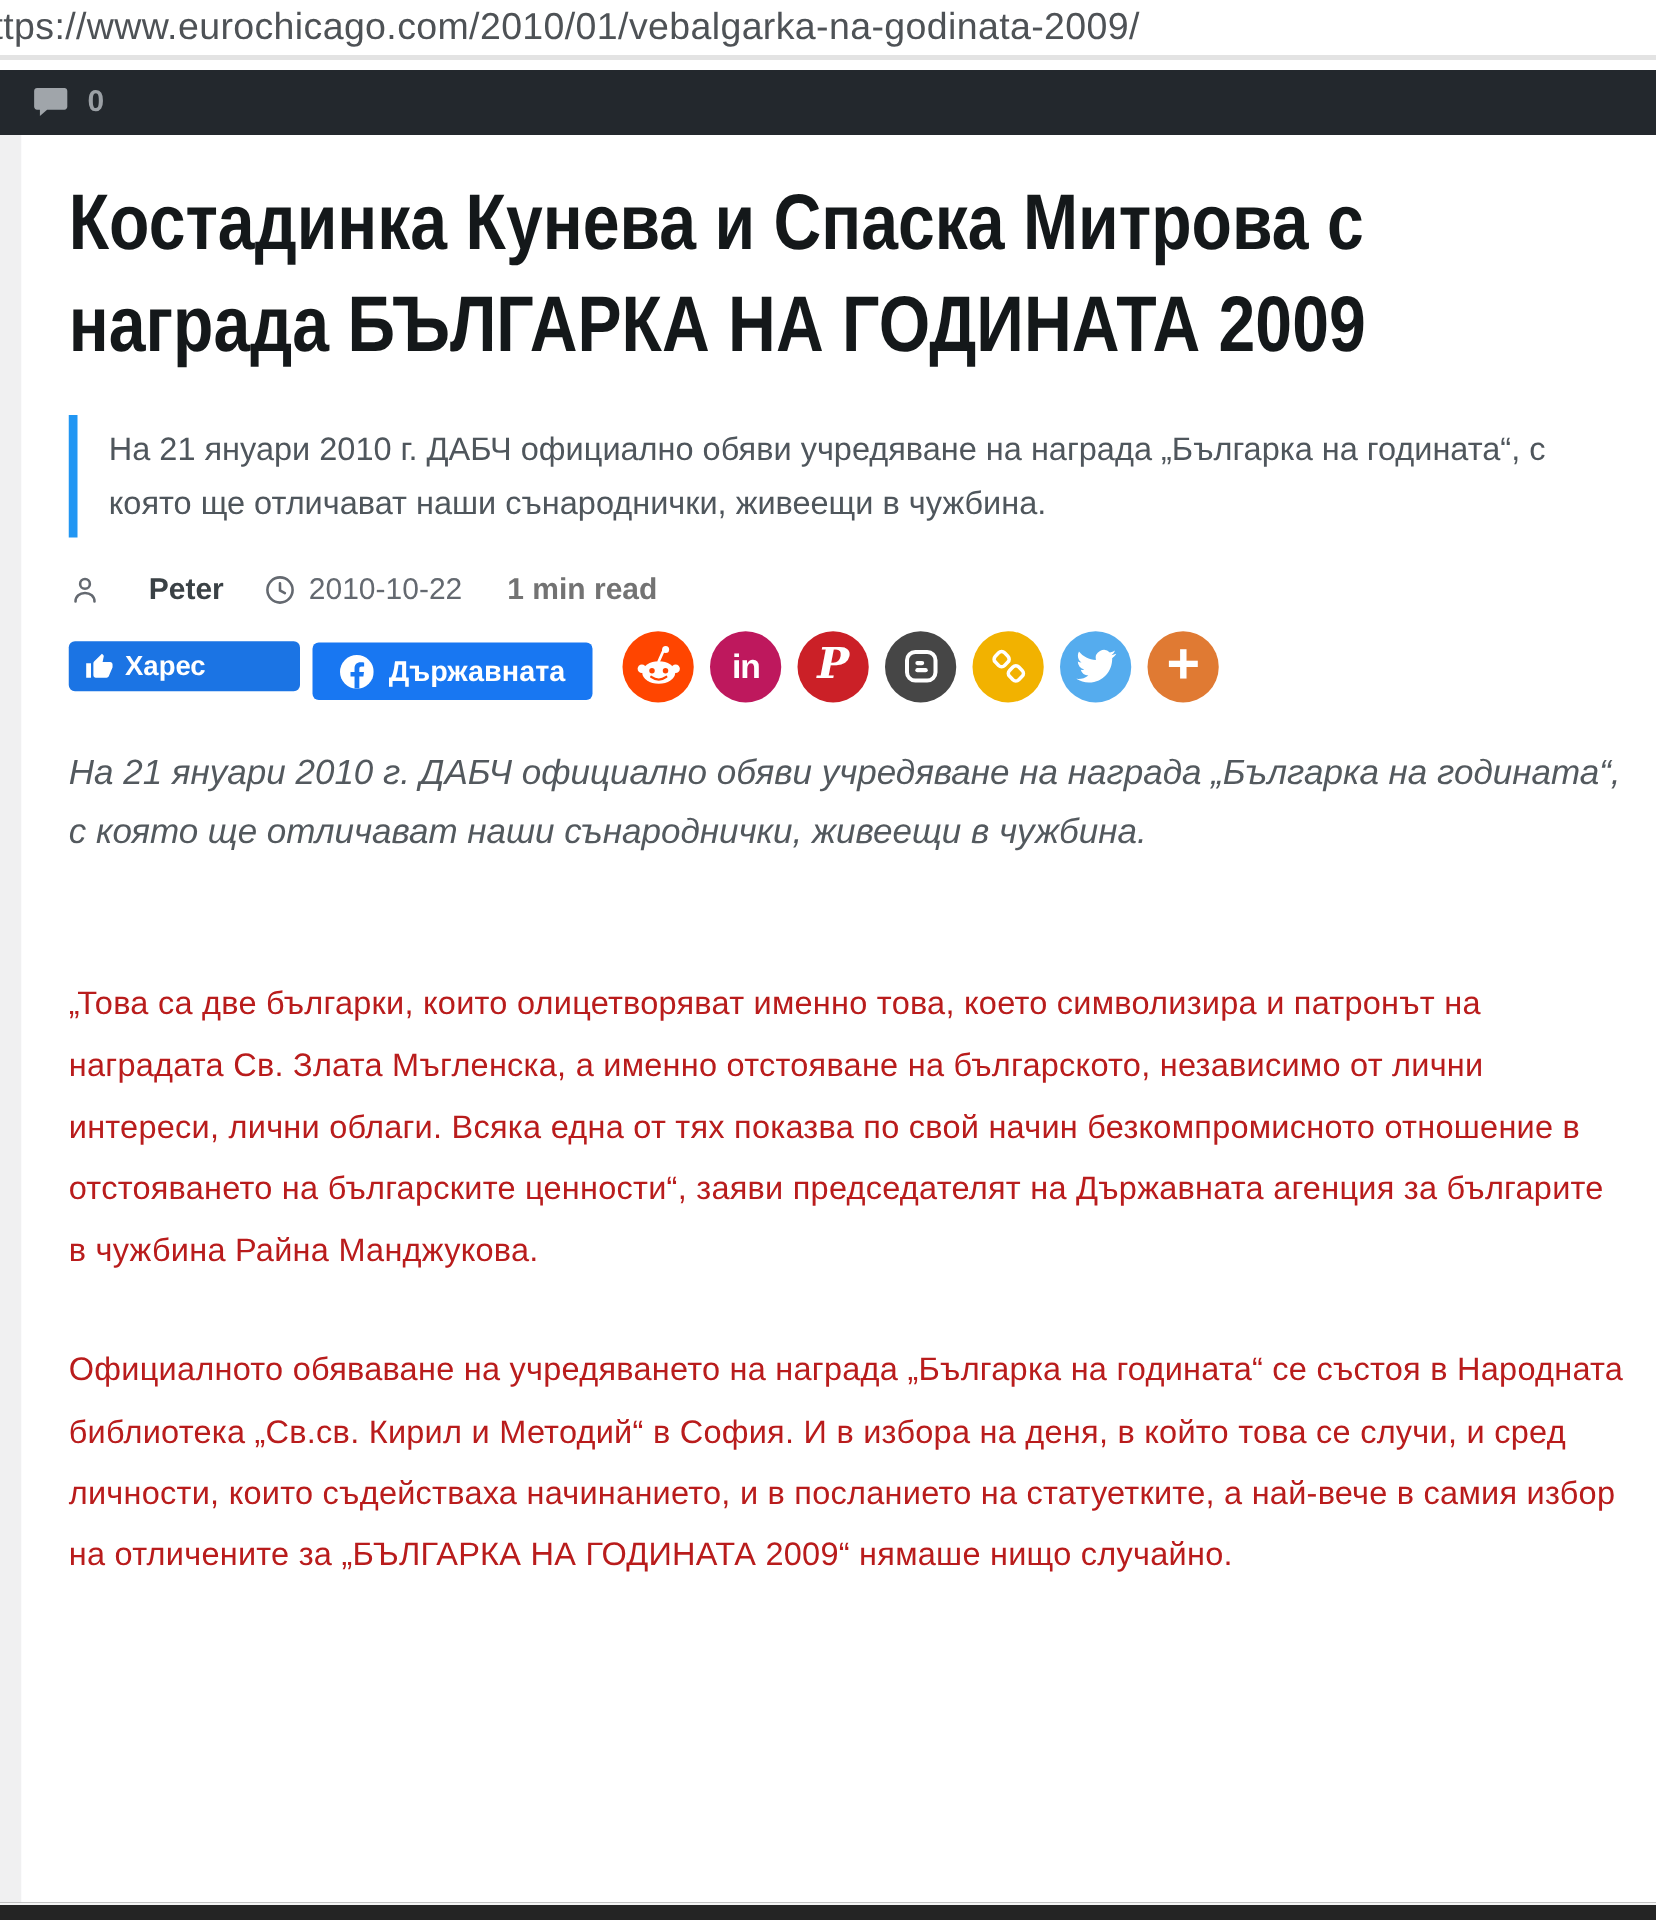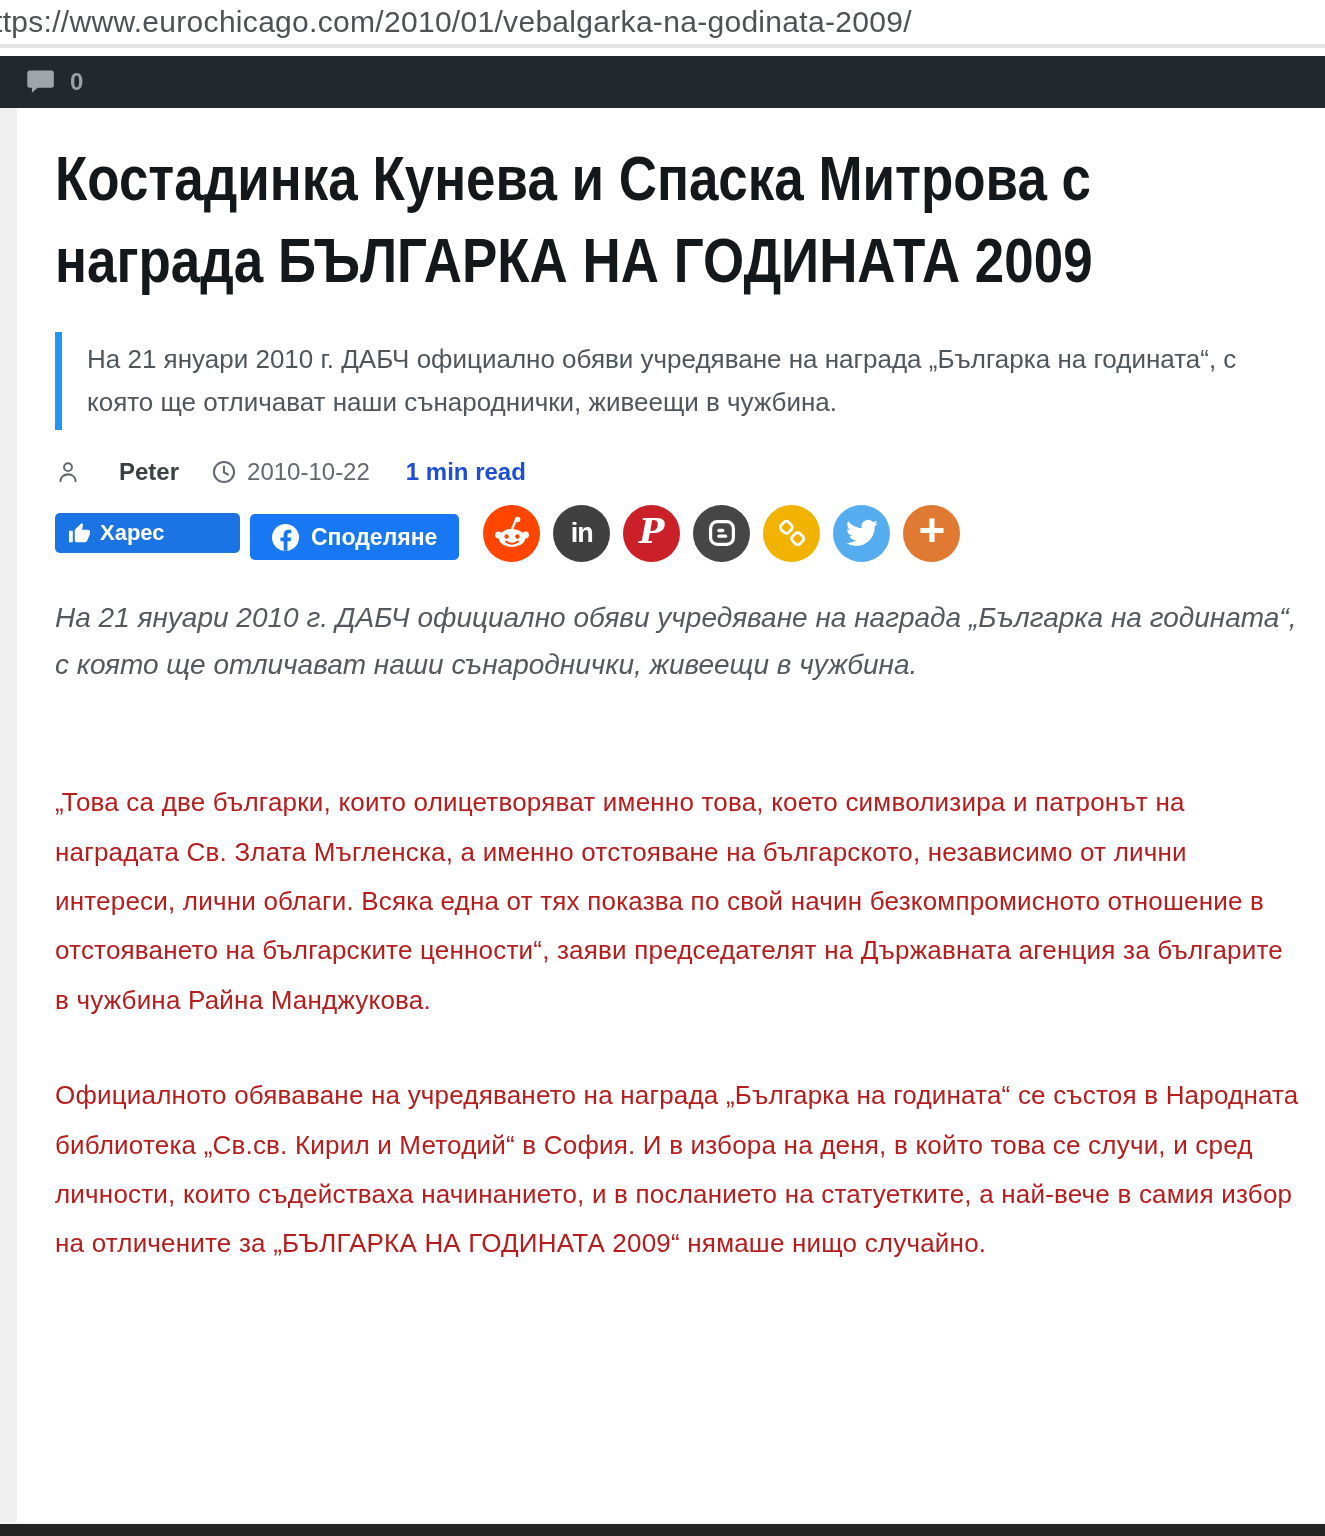--- a/index.html
+++ b/index.html
@@ -37,21 +37,21 @@
   }
   h1.title .t-line{display:block;}
   blockquote.excerpt{
     margin:30px 0 0 0;border-left:7px solid #2196f3;
     padding:6px 0 6px 25px;max-width:1205px;
     font-size:26px;line-height:1.66;color:#4f565c;
   }
   .meta{margin-top:28px;display:flex;align-items:center;gap:10px;font-size:24px;}
   .meta .author{font-weight:bold;color:#3a4145;margin-right:22px;margin-left:28px;}
   .meta .date{color:#646970;margin-right:26px;}
-  .meta .readtime{font-weight:bold;color:#1d4ed8;}
+  .meta .readtime{font-weight:bold;color:#737373;}
   .meta svg{display:block;}
   .spread{margin:92px 0 0 0;font-size:30px;font-weight:bold;color:#3f4448;}
   
   .share-row{margin-top:16px;display:flex;align-items:center;height:62px;}
   .fb-btn{
     border:none;cursor:pointer;color:#fff;font-weight:bold;
     font-family:"Liberation Sans",sans-serif;border-radius:5px;
     display:flex;align-items:center;
   }
   .fb-like{
@@ -63,21 +63,21 @@
     background:#1877f2;height:46px;font-size:23px;gap:12px;
     padding:0 22px;margin-left:10px;margin-top:8px;
   }
   .sicon{
     width:57px;height:57px;border-radius:50%;border:none;cursor:pointer;
     display:flex;align-items:center;justify-content:center;padding:0;
     margin-left:13px;flex:0 0 auto;
   }
   .sicon.first{margin-left:24px;}
   .ic-reddit{background:#ff4500;}
-  .ic-linkedin{background:#404040;}
+  .ic-linkedin{background:#be185d;}
   .ic-pinterest{background:#cb2027;}
   .ic-blogger{background:#464646;}
   .ic-link{background:#f2b200;}
   .ic-twitter{background:#55acee;}
   .ic-more{background:#e07a33;}
   .glyph{color:#fff;font-weight:bold;line-height:1;}
   .glyph-in{font-size:27px;letter-spacing:-1px;}
   .glyph-p{font-family:"DejaVu Serif",serif;font-style:italic;font-size:34px;padding-bottom:4px;}
   .glyph-plus{font-size:46px;padding-bottom:6px;}
   
@@ -144,21 +144,21 @@
           <path d="M1 21h4V9H1v12zm22-11c0-1.1-.9-2-2-2h-6.31l.95-4.57.03-.32c0-.41-.17-.79-.44-1.06L14.17 1 7.59 7.59C7.22 7.95 7 8.45 7 9v10c0 1.1.9 2 2 2h9c.83 0 1.54-.5 1.84-1.22l3.02-7.05c.09-.23.14-.47.14-.72v-2.01z" fill="#ffffff"></path>
         </svg>
       <span>Харес</span>
     </button>
 
     <button class="fb-btn fb-share">
       <svg width="27" height="27" viewBox="0 0 26 26">
           <circle cx="13" cy="13" r="13" fill="#ffffff"></circle>
           <path d="M14.9 25.8V16.6h3.1l.47-3.6H14.9v-2.3c0-1.04.29-1.75 1.78-1.75h1.9V5.73c-.33-.04-1.46-.14-2.77-.14-2.74 0-4.61 1.67-4.61 4.74v2.67H8.1v3.6h3.1v9.2z" fill="#1877f2"></path>
         </svg>
-      <span>Споделяне</span>
+      <span>Държавната</span>
     </button>
 
     <button class="sicon ic-reddit first">
       <svg width="40" height="40" viewBox="0 0 40 40">
         <circle cx="6.5" cy="22" r="3.4" fill="#fff"></circle>
           <circle cx="33.5" cy="22" r="3.4" fill="#fff"></circle>
         <path d="M20 16 L24 7" stroke="#fff" stroke-width="2.2" fill="none" stroke-linecap="round"></path>
         <circle cx="25.5" cy="6.5" r="2.8" fill="#fff"></circle>
         <ellipse cx="20" cy="25" rx="13.2" ry="9" fill="#fff"></ellipse>
         <circle cx="14.6" cy="23.5" r="2.2" fill="#ff4500"></circle>

